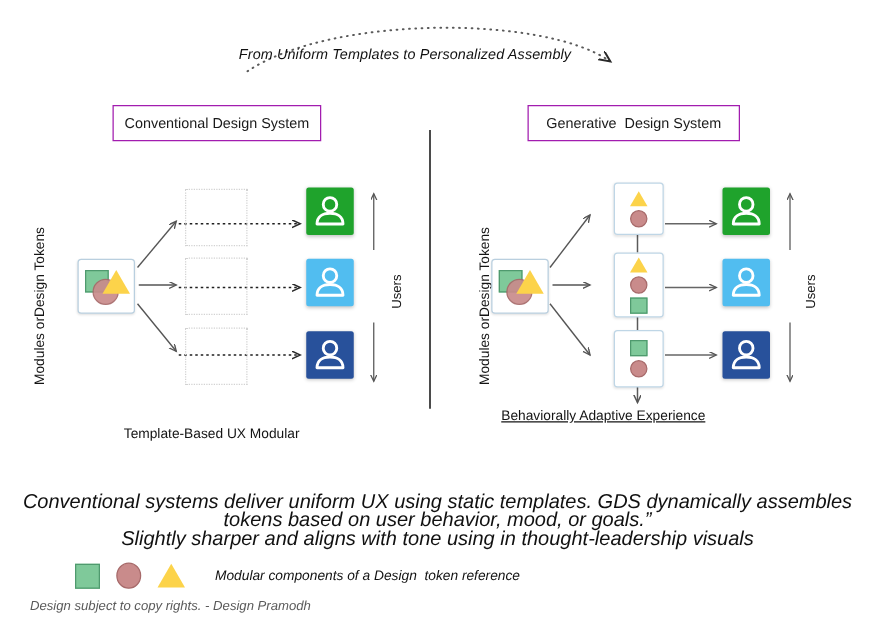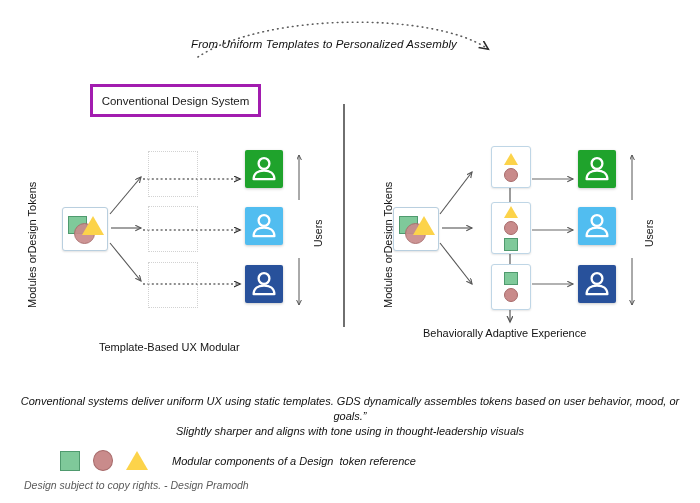--- a/index.html
+++ b/index.html
@@ -11,21 +11,21 @@
   svg.overlay{position:absolute;left:0;top:0;width:700px;height:503px;pointer-events:none;}
 
   
   .arc-caption{
     position:absolute;left:0;top:38px;width:648px;text-align:center;
     font-style:italic;font-size:11.5px;letter-spacing:.1px;color:#111;
   }
 
   
   .sys-box{
-    position:absolute;height:27px;border:3px solid #a21caf;background:#fff;
+    position:absolute;height:27px;border:1px solid #a21caf;background:#fff;
     display:flex;align-items:center;justify-content:center;
     font-size:11.5px;color:#1a1a1a;white-space:pre;
   }
   #box-conventional{left:90px;top:84px;width:165px;}
   #box-generative{left:422px;top:84px;width:168px;}
 
   
   .vlabel{
     position:absolute;font-size:11px;color:#141414;white-space:nowrap;
     transform-origin:0 0;transform:rotate(-90deg);
@@ -77,26 +77,26 @@
   #user-left-1{left:245px;top:150px;background:#1fa32c;}
   #user-left-2{left:245px;top:207px;background:#51bdf0;}
   #user-left-3{left:245px;top:265px;background:#28519b;}
   #user-right-1{left:578px;top:150px;background:#1fa32c;}
   #user-right-2{left:578px;top:207px;background:#51bdf0;}
   #user-right-3{left:578px;top:265px;background:#28519b;}
 
   
   .panel-caption{position:absolute;font-size:11px;color:#141414;white-space:nowrap;}
   #caption-left{left:99px;top:341px;}
-  #caption-right{left:423px;top:327px;}
+  #caption-right{left:401px;top:327px;text-decoration:underline;}
 
   
   .narrative{
     position:absolute;left:14px;top:394px;width:672px;text-align:center;
-    font-style:italic;font-size:11px;line-height:15px;color:#111;
+    font-style:italic;font-size:16px;line-height:15px;color:#111;
   }
 
   
   #legend{position:absolute;left:24px;top:450px;display:flex;align-items:center;margin-left:36px;}
   #legend .lg-sq{width:18px;height:18px;background:#7fc99a;border:1px solid #4f9a6e;}
   #legend .lg-ci{width:18px;height:19px;background:#c98b8b;border:1px solid #a76a6a;border-radius:50%;margin-left:13px;}
   #legend .lg-tr{width:0;height:0;border-left:11px solid transparent;border-right:11px solid transparent;border-bottom:19px solid #fcd34a;margin-left:13px;}
   #legend .lg-text{margin-left:24px;font-style:italic;font-size:11px;color:#111;white-space:pre;}
 
   .copyright{
@@ -169,20 +169,23 @@
       <line x1="632" y1="200" x2="632" y2="155" marker-end="url(#ah-sm)"></line>
       <line x1="632" y1="258" x2="632" y2="305" marker-end="url(#ah-sm)"></line>
     </g>
   </svg>
 
   <div class="arc-caption">From Uniform Templates to Personalized Assembly</div>
 
   <div class="sys-box" id="box-conventional">
     <span>Conventional Design System</span>
   </div>
+  <div class="sys-box" id="box-generative">
+    <span>Generative  Design System</span>
+  </div>
 
   <div class="vlabel" id="label-modules-left">Modules orDesign Tokens</div>
   <div class="vlabel" id="label-users-left">Users</div>
   <div class="vlabel" id="label-modules-right">Modules orDesign Tokens</div>
   <div class="vlabel" id="label-users-right">Users</div>
 
   <div class="token-card" id="token-source-left">
     <div class="tk-square" style="left:5px;top:8px;width:17px;height:16px;"></div>
     <div class="tk-circle" style="left:11px;top:15px;width:19px;height:19px;"></div>
     <div class="tk-tri" style="left:19px;top:8px;border-left:11px solid transparent;border-right:11px solid transparent;border-bottom:19px solid #fcd34a;"></div>

